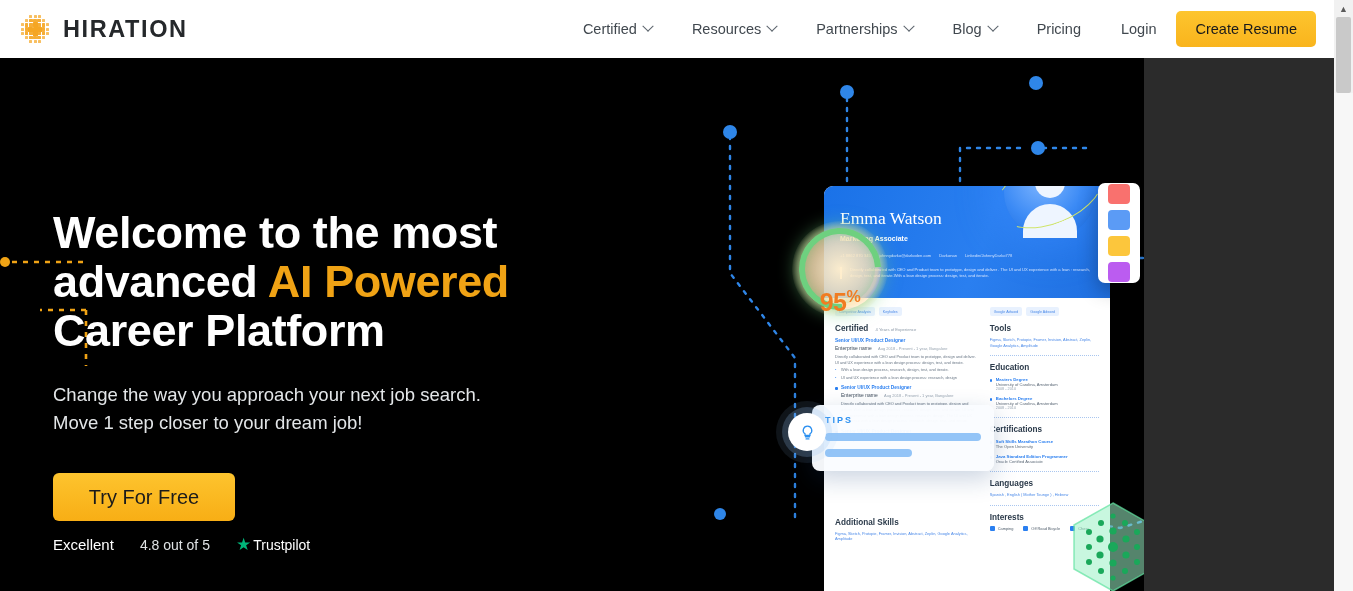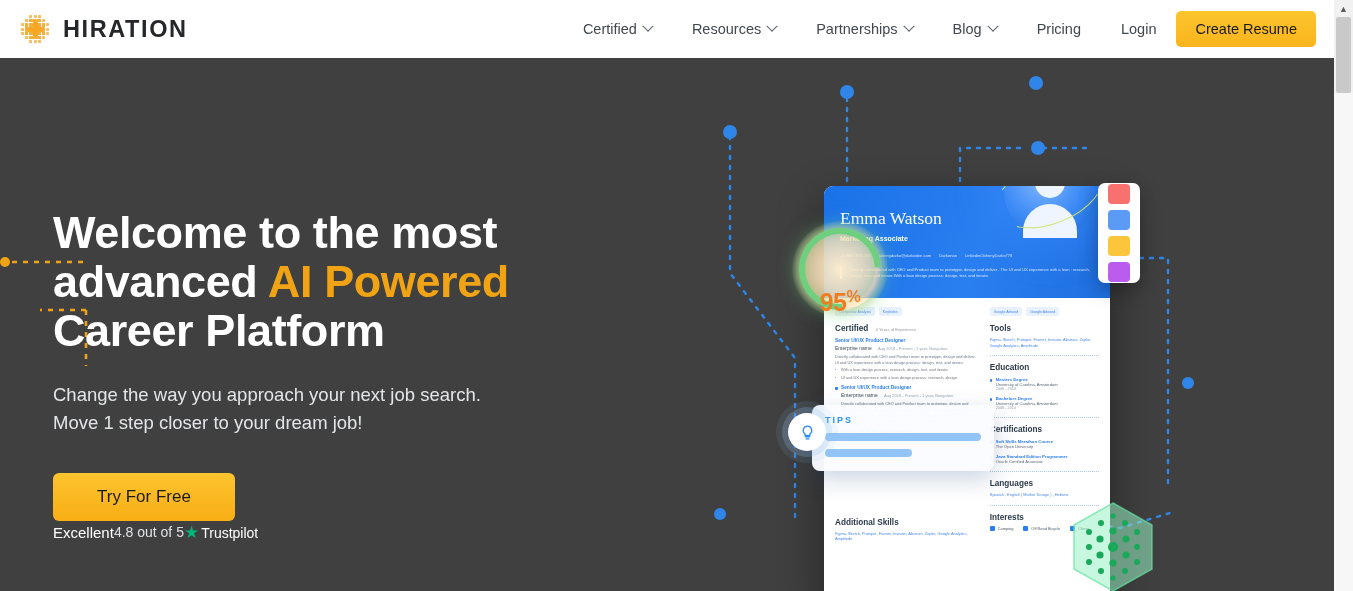--- a/index.html
+++ b/index.html
@@ -36,46 +36,46 @@
     transform: rotate(45deg) translate(-2px,-2px);
   }
   .cta-header {
     background: linear-gradient(180deg,#fdc52e 0%,#f9b41c 100%);
     color: #18191b; font-size: 14.5px; border: none; border-radius: 5px;
     padding: 0 19px; height: 36px; cursor: pointer; white-space: nowrap;
   }
 
   
   .hero {
-    position: absolute; top: 58px; left: 0; width: 1334px; height: 533px;
-    background: #404040; overflow: hidden;
+    position: absolute; top: 58px; left: 0; width: 1144px; height: 533px;
+    background: #000000; overflow: hidden;
   }
   .hero::before {
     content: ""; position: absolute; inset: 0;
     background-image: radial-gradient(rgba(255,120,120,0.16) 0.7px, transparent 0.7px);
     background-size: 14px 14px; pointer-events: none;
   }
 
   .hero-copy { position: absolute; left: 53px; top: 150px; width: 620px; z-index: 6; }
   .headline {
     font-size: 45px; line-height: 49px; font-weight: bold; color: #ffffff;
     letter-spacing: -0.4px;
   }
   .headline .accent { color: #f0a315; }
   .subcopy {
     margin-top: 26px; font-size: 18.5px; line-height: 28px; color: #e3e6e8;
     font-weight: 400;
   }
   .cta-main {
     margin-top: 36px; width: 182px; height: 48px;
     background: linear-gradient(180deg,#fdc42e 0%,#f8ae15 100%);
-    color: #1b1b1b; font-size: 17px; border: none; border-radius: 6px;
+    color: #1b1b1b; font-size: 20px; border: none; border-radius: 6px;
     cursor: pointer; display: flex; align-items: center; justify-content: center;
   }
-  .trust { margin-top: 3px; display: flex; align-items: flex-start; gap: 0; }
+  .trust { margin-top: 15px; display: flex; align-items: flex-end; gap: 26px; }
   .trust-word { font-size: 15px; color: #ffffff; }
   .trust-score { font-size: 14px; color: #dfe2e4; }
   .trust-brand { display: flex; align-items: center; gap: 2px; }
   .tp-star { font-size: 17px; color: #00b67a; line-height: 1; }
   .tp-name { font-size: 14px; color: #ffffff; }
 
   
   .decor-left { position: absolute; left: 0; top: 190px; width: 90px; height: 120px; z-index: 5; }
 
   

